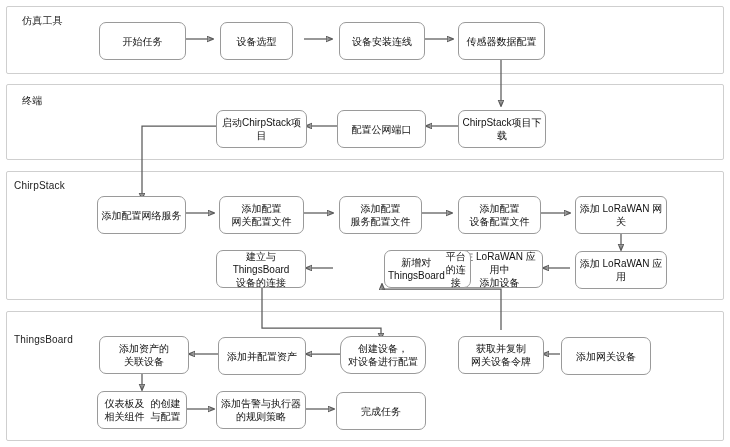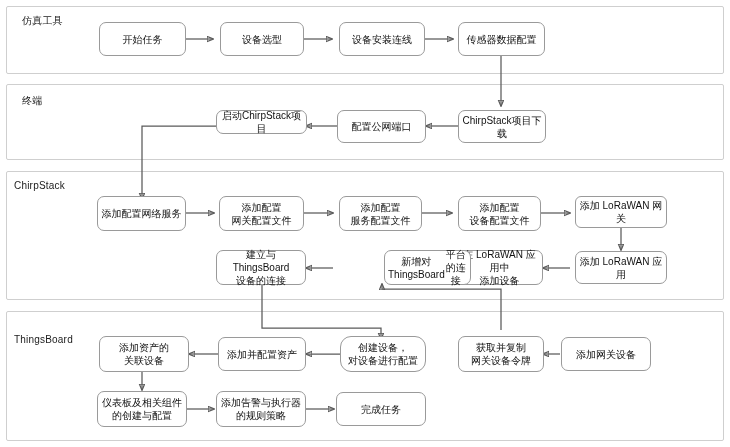--- a/index.html
+++ b/index.html
@@ -36,21 +36,21 @@
     border:1px solid #9a9a9a;
     border-radius:7px;
     background:#ffffff;
     display:flex;
     align-items:center;
     justify-content:center;
     text-align:center;
     font-size:10px;
     line-height:13px;
     color:#111111;
-    padding:11px 3px;
+    padding:18px 3px;
     z-index:3;
   }
   .node span{display:block;}
   
   svg#wires{
     position:absolute;
     left:0;top:0;
     width:730px;height:447px;
     z-index:2;
     pointer-events:none;
@@ -117,21 +117,21 @@
 
     <line x1="142" y1="371" x2="142" y2="390" marker-end="url(#ah)"></line>
 
     <line x1="186" y1="409" x2="214" y2="409" marker-end="url(#ah)"></line>
     <line x1="306" y1="409" x2="334" y2="409" marker-end="url(#ah)"></line>
   </svg>
 
   <div class="node" style="left:99px;  top:22px;  width:87px; height:34px;">
     <span>开始任务</span>
   </div>
-  <div class="node" style="left:220px; top:22px;  width:84px; height:34px;">
+  <div class="node" style="left:220px; top:22px;  width:73px; height:34px;">
     <span>设备选型</span>
   </div>
   <div class="node" style="left:339px; top:22px;  width:86px; height:34px;">
     <span>设备安装连线</span>
   </div>
   <div class="node" style="left:458px; top:22px;  width:87px; height:34px;">
     <span>传感器数据配置</span>
   </div>
 
   <div class="node" style="left:216px; top:110px; width:91px; height:19px;">
@@ -191,21 +191,21 @@
     <span>对设备进行配置</span>
   </div>
   <div class="node" style="left:218px; top:337px; width:88px; height:34px;">
     <span>添加并配置资产</span>
   </div>
   <div class="node" style="left:99px;  top:336px; width:90px; height:36px; flex-direction:column;">
     <span>添加资产的</span>
     <span>关联设备</span>
   </div>
 
-  <div class="node" style="left:97px;  top:391px; width:90px; height:36px; flex-direction:column;">
+  <div class="node" style="left:97px;  top:391px; width:90px; height:36px; ">
     <span>仪表板及相关组件</span>
     <span>的创建与配置</span>
   </div>
   <div class="node" style="left:216px; top:391px; width:90px; height:36px; flex-direction:column;">
     <span>添加告警与执行器</span>
     <span>的规则策略</span>
   </div>
   <div class="node" style="left:336px; top:392px; width:90px; height:34px;">
     <span>完成任务</span>
   </div>

